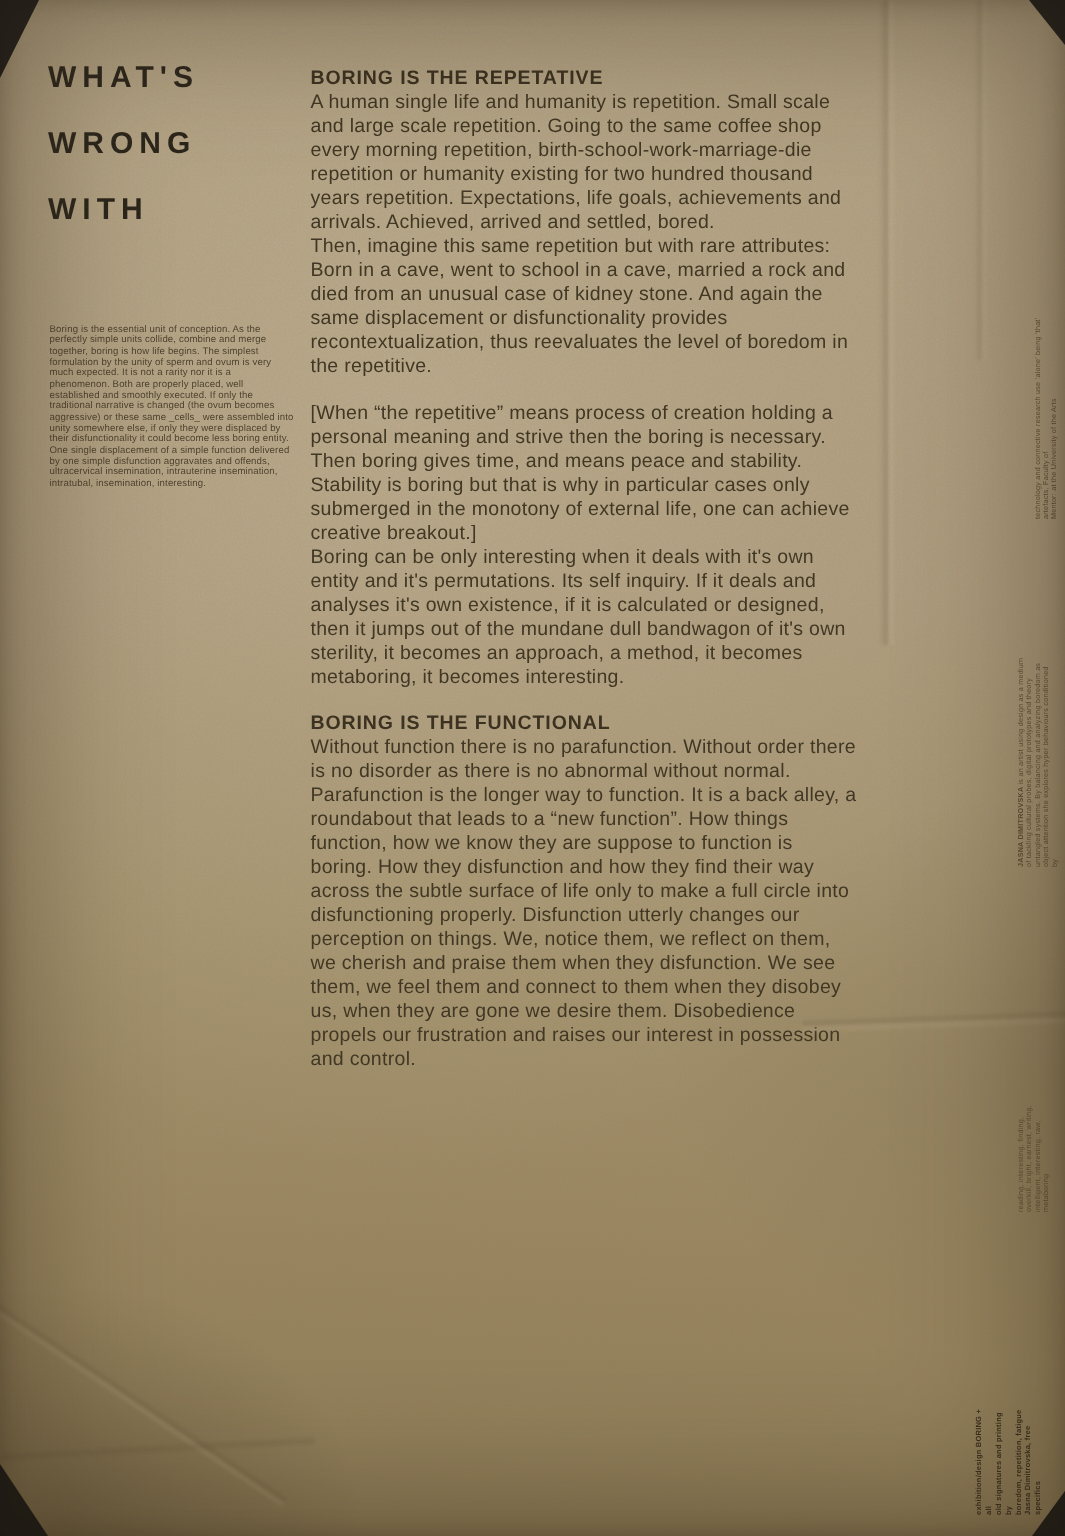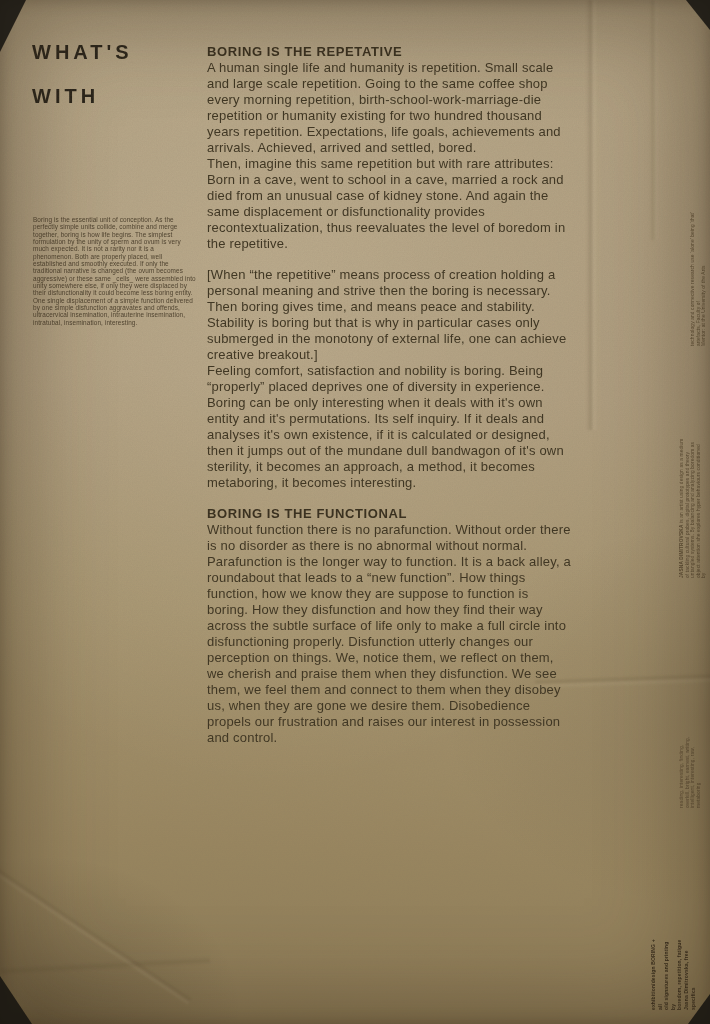--- a/index.html
+++ b/index.html
@@ -84,33 +84,33 @@
   .vb { font-weight: 700; }
 </style>
 </head>
 <body>
 
 <div class="photo">
   <div class="paper">
 
     <div class="title">
       <div>WHAT'S</div>
+      <div>WRONG</div>
       <div>WITH</div>
     </div>
 
     <div class="intro">Boring is the essential unit of conception. As the perfectly simple units collide, combine and merge together, boring is how life begins. The simplest formulation by the unity of sperm and ovum is very much expected. It is not a rarity nor it is a phenomenon. Both are properly placed, well established and smoothly executed. If only the traditional narrative is changed (the ovum becomes aggressive) or these same _cells_ were assembled into unity somewhere else, if only they were displaced by their disfunctionality it could become less boring entity. One single displacement of a simple function delivered by one simple disfunction aggravates and offends, ultracervical insemination, intrauterine insemination, intratubal, insemination, interesting.</div>
 
     <div class="main-col">
       <h2>BORING IS THE REPETATIVE</h2>
       <p>A human single life and humanity is repetition. Small scale and large scale repetition. Going to the same coffee shop every morning repetition, birth-school-work-marriage-die repetition or humanity existing for two hundred thousand years repetition. Expectations, life goals, achievements and arrivals. Achieved, arrived and settled, bored.</p>
       <p>Then, imagine this same repetition but with rare attributes: Born in a cave, went to school in a cave, married a rock and died from an unusual case of kidney stone. And again the same displacement or disfunctionality provides recontextualization, thus reevaluates the level of boredom in the repetitive.</p>
 
       <p class="gap">[When “the repetitive” means process of creation holding a personal meaning and strive then the boring is necessary. Then boring gives time, and means peace and stability. Stability is boring but that is why in particular cases only submerged in the monotony of external life, one can achieve creative breakout.]</p>
 
-      <p>Feeling comfort, satisfaction and nobility is boring. Being “properly” placed deprives one of diversity in experience.</p>
 
       <p>Boring can be only interesting when it deals with it's own entity and it's permutations. Its self inquiry. If it deals and analyses it's own existence, if it is calculated or designed, then it jumps out of the mundane dull bandwagon of it's own sterility, it becomes an approach, a method, it becomes metaboring, it becomes interesting.</p>
 
       <h2 class="gap">BORING IS THE FUNCTIONAL</h2>
       <p>Without function there is no parafunction. Without order there is no disorder as there is no abnormal without normal. Parafunction is the longer way to function. It is a back alley, a roundabout that leads to a “new function”. How things function, how we know they are suppose to function is boring. How they disfunction and how they find their way across the subtle surface of life only to make a full circle into disfunctioning properly. Disfunction utterly changes our perception on things. We, notice them, we reflect on them, we cherish and praise them when they disfunction. We see them, we feel them and connect to them when they disobey us, when they are gone we desire them. Disobedience propels our frustration and raises our interest in possession and control.</p>
 
     </div>
 
     <div class="vnote vn1">
       <div>technology and connective research use ‘alone’ being ‘that’ artefacts, Faculty of</div>

